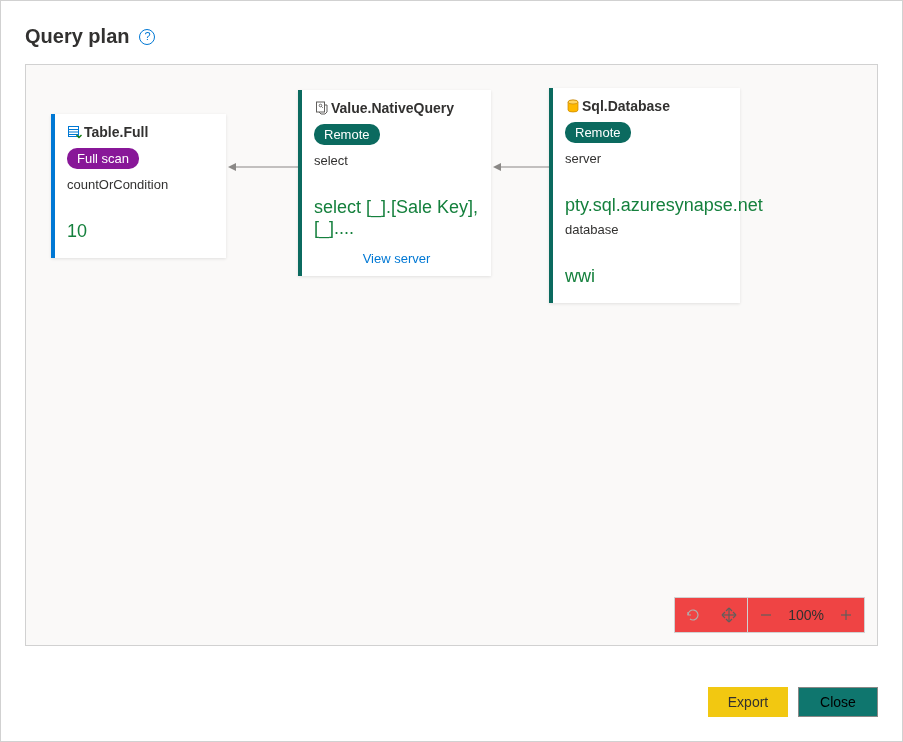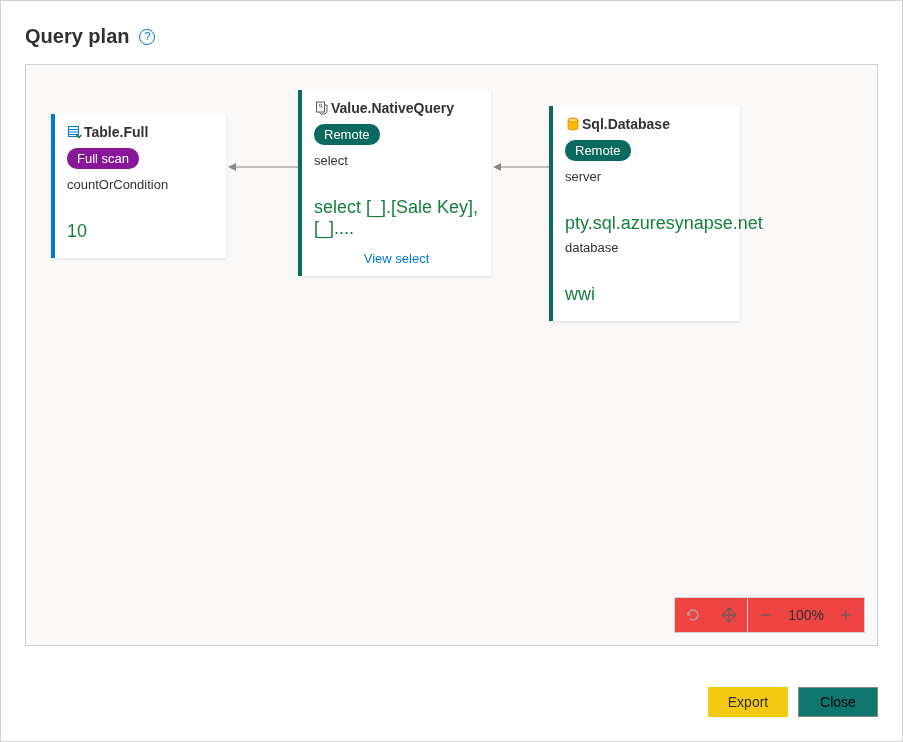--- a/index.html
+++ b/index.html
@@ -118,21 +118,21 @@
       width: 175px;
       border-left-color: #0078d4;
     }
     .node-2 {
       top: 25px;
       left: 272px;
       width: 193px;
       border-left-color: #0b6a5f;
     }
     .node-3 {
-      top: 41px;
+      top: 23px;
       left: 523px;
       width: 191px;
       border-left-color: #0b6a5f;
     }
 
     
     .arrow-svg {
       position: absolute;
       pointer-events: none;
     }
@@ -247,21 +247,21 @@
             <path d="M5 12 L7 14 L11 14 L13 12 L13 5 L11 5" fill="none" stroke="#605e5c" stroke-width="1"></path>
             <circle cx="6.5" cy="5.5" r="1.3" fill="none" stroke="#605e5c" stroke-width="0.9"></circle>
             <line x1="7.4" y1="6.4" x2="8.8" y2="7.8" stroke="#605e5c" stroke-width="0.9"></line>
           </svg>
         </span>
         <span class="node-title">Value.NativeQuery</span>
       </div>
       <span class="badge badge-remote">Remote</span>
       <div class="node-field-label">select</div>
       <div class="node-field-value">select [_].[Sale Key], [_]....</div>
-      <div class="view-details">View select</div>
+      <div class="view-details">View server</div>
     </div>
 
     <div class="node node-3">
       <div class="node-title-row">
         <span class="node-icon">
           <svg width="16" height="16" viewBox="0 0 16 16">
             <ellipse cx="8" cy="4" rx="5" ry="2" fill="#ffb900" stroke="#c78500" stroke-width="0.7"></ellipse>
             <path d="M3 4 L3 12 A5 2 0 0 0 13 12 L13 4" fill="#ffb900" stroke="#c78500" stroke-width="0.7"></path>
             <ellipse cx="8" cy="4" rx="5" ry="2" fill="#ffd562" stroke="#c78500" stroke-width="0.7"></ellipse>
           </svg>

